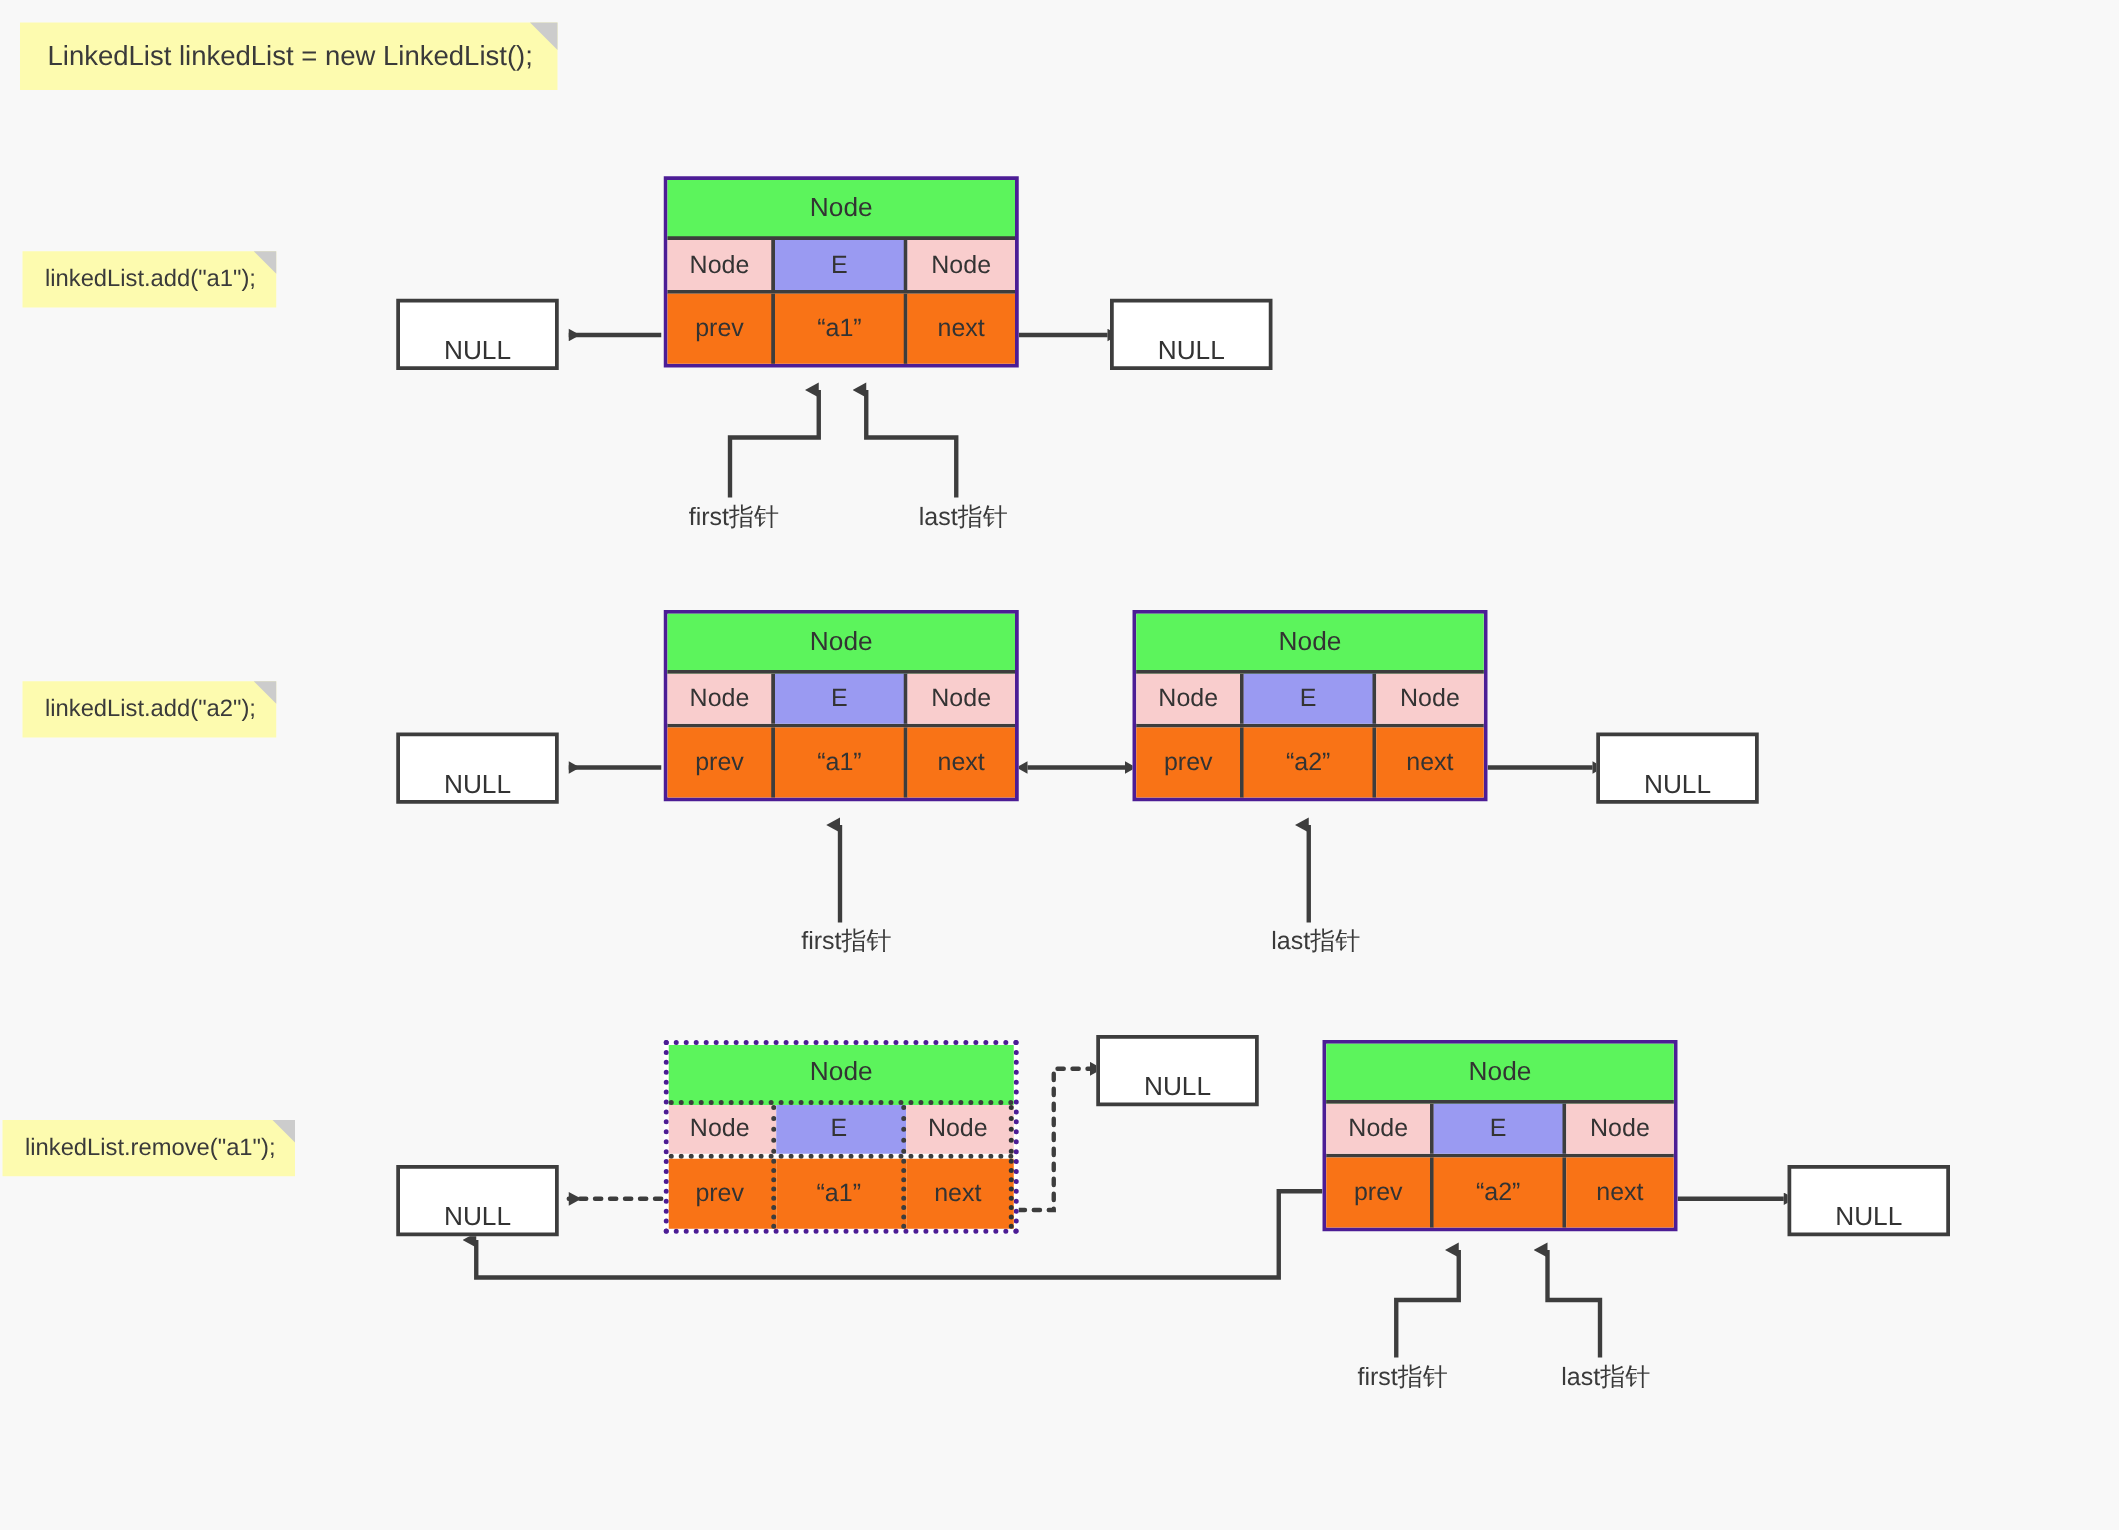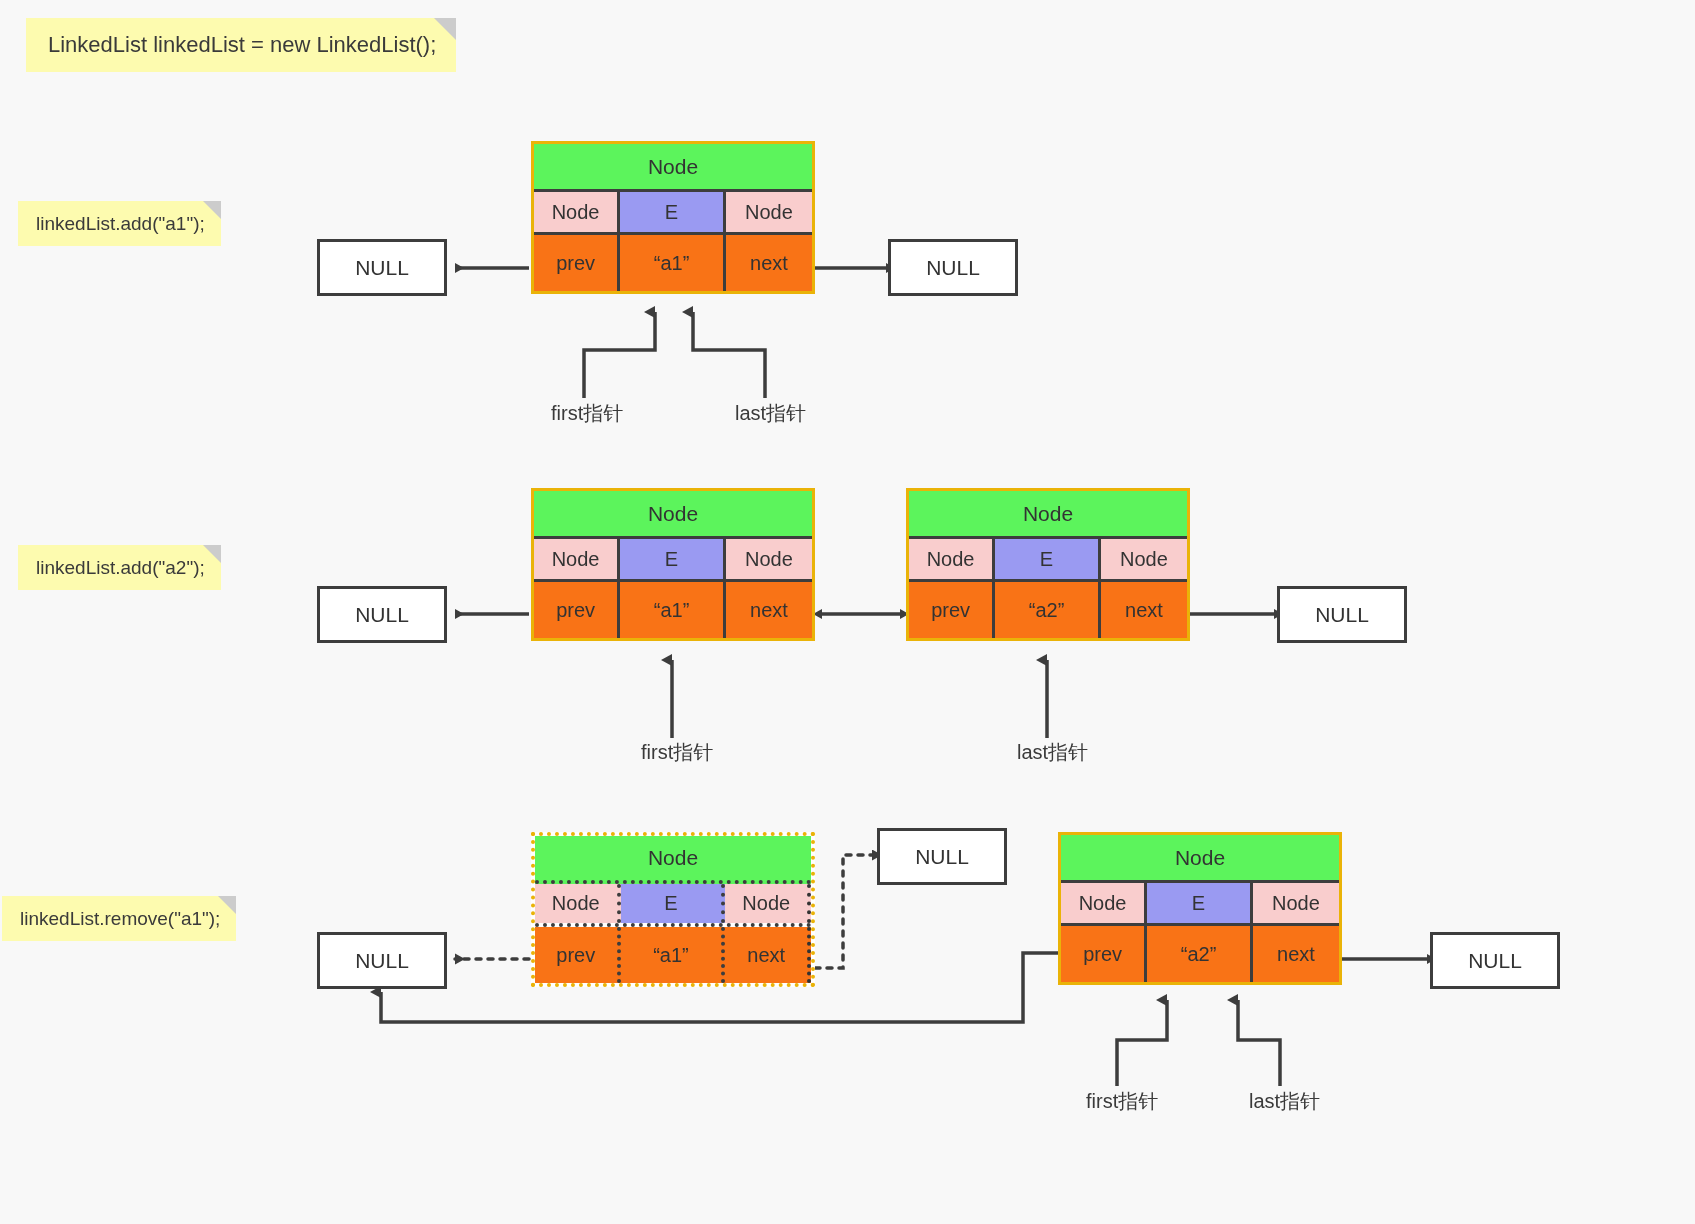--- a/index.html
+++ b/index.html
@@ -38,21 +38,21 @@
   }
   .note.big { font-size: 22px; padding: 16px 20px 16px 22px; }
   .note.big .fold {
     border-left-width: 22px;
     border-top-width: 22px;
   }
 
   
   .node {
     position: absolute;
-    border: 3px solid #eab308;
+    border: 3px solid #4c1d95;
     box-sizing: border-box;
     background: #ffffff;
   }
   .node.removed { border-style: dotted; border-width: 4px; }
 
   .node-head {
     height: 48px;
     background: #5cf45c;
     display: flex;
     align-items: center;
@@ -91,21 +91,21 @@
   .cell.t-e    { background: #9a9af2; }
   .cell.v      { background: #f97316; }
 
   
   .nullbox {
     position: absolute;
     border: 3px solid #3d3d3d;
     background: #ffffff;
     box-sizing: border-box;
     display: flex;
-    align-items: center;
+    align-items: flex-end;
     justify-content: center;
     font-size: 21px;
     color: #333333;
   }
 
   
   .ptr-label {
     position: absolute;
     font-size: 20px;
     color: #3a3a3a;
@@ -174,21 +174,21 @@
   
   <line x1="1342" y1="959" x2="1427" y2="959" stroke="#3d3d3d" stroke-width="3.5" marker-end="url(#arrR)"></line>
   
   <path d="M1058,953 L1023,953 L1023,1022 L381,1022 L381,992" fill="none" stroke="#3d3d3d" stroke-width="3.5" marker-end="url(#arrUp)"></path>
   
   <path d="M1117,1086 L1117,1040 L1167,1040 L1167,1000" fill="none" stroke="#3d3d3d" stroke-width="3.5" marker-end="url(#arrUp)"></path>
   
   <path d="M1280,1086 L1280,1040 L1238,1040 L1238,1000" fill="none" stroke="#3d3d3d" stroke-width="3.5" marker-end="url(#arrUp)"></path>
 </svg>
 
-<div class="note big" style="left:26px; top:18px;">
+<div class="note big" style="left:16px; top:18px;">
   <span>LinkedList linkedList = new LinkedList();</span>
   <span class="fold"></span>
 </div>
 
 <div class="note" style="left:18px; top:201px;">
   <span>linkedList.add("a1");</span>
   <span class="fold"></span>
 </div>
 
 <div class="note" style="left:18px; top:545px;">

